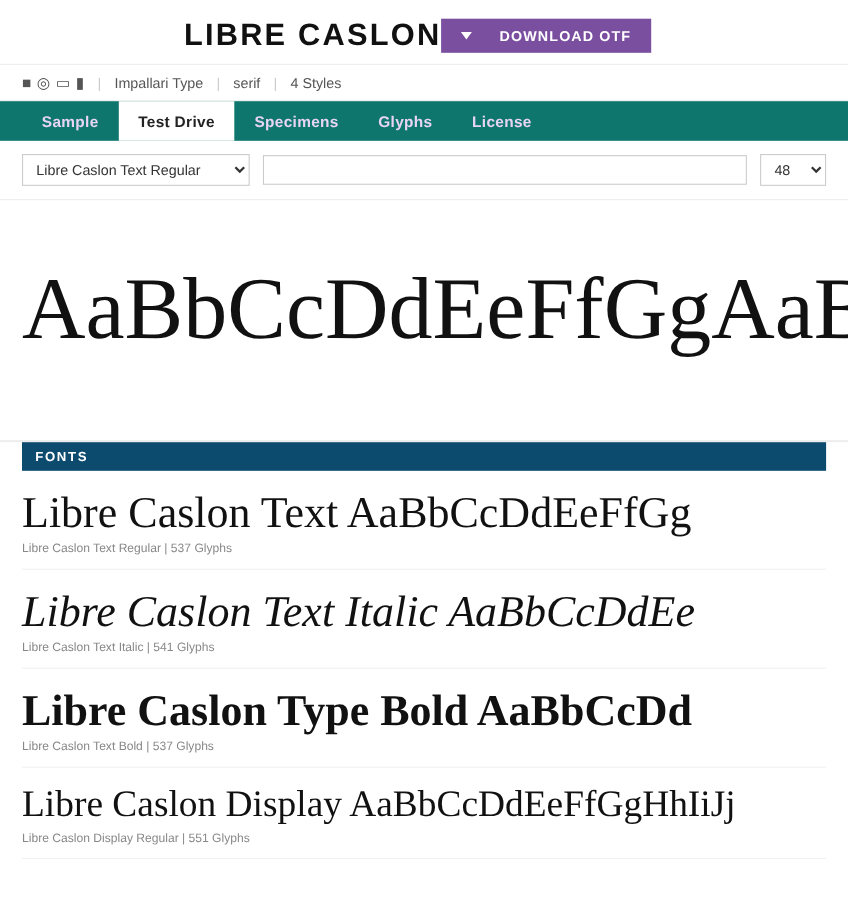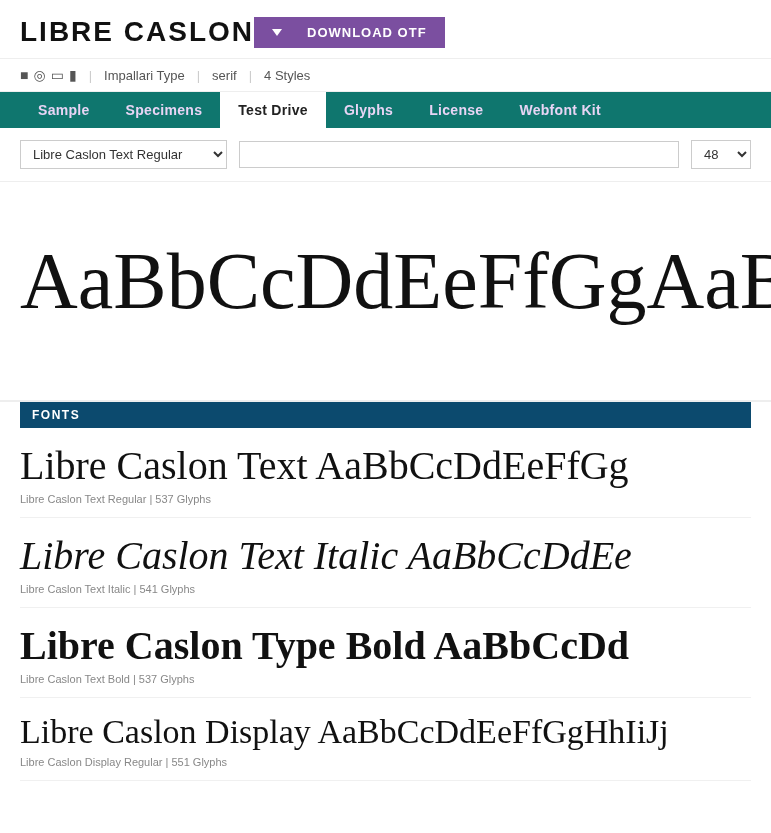--- a/index.html
+++ b/index.html
@@ -8,22 +8,22 @@
       background: #fff;
       color: #222;
       width: 771px;
       min-height: 833px;
     }
 
     
     .header {
       display: flex;
       align-items: center;
-      justify-content: flex-start;
-      padding: 16px 20px 10px 20px;
+      justify-content: center;
+      padding: 16px 20px 10px 8px;
       border-bottom: 1px solid #eee;
     }
     .header-title {
       font-size: 28px;
       font-weight: 900;
       letter-spacing: 2px;
       color: #111;
       font-family: Arial Black, sans-serif;
     }
     .download-btn {
@@ -219,25 +219,24 @@
   <span class="meta-sep">|</span>
   <a class="meta-link" href="#">Impallari Type</a>
   <span class="meta-sep">|</span>
   <span>serif</span>
   <span class="meta-sep">|</span>
   <span>4 Styles</span>
 </div>
 
 <nav class="nav-tabs">
   <a class="nav-tab" href="#">Sample</a>
+  <a class="nav-tab active" href="#">Test Drive</a>
   <a class="nav-tab" href="#">Specimens</a>
-  <a class="nav-tab active" href="#">Test Drive</a>
   <a class="nav-tab" href="#">Glyphs</a>
   <a class="nav-tab" href="#">License</a>
-  <a class="nav-tab" href="#">Webfont Kit</a>
 </nav>
 
 <div class="test-drive-controls">
   <select class="font-select">
     <option>Libre Caslon Text Regular</option>
     <option>Libre Caslon Text Italic</option>
     <option>Libre Caslon Text Bold</option>
     <option>Libre Caslon Display Regular</option>
   </select>
   <input class="test-input" type="text" value="" placeholder="" style="">

